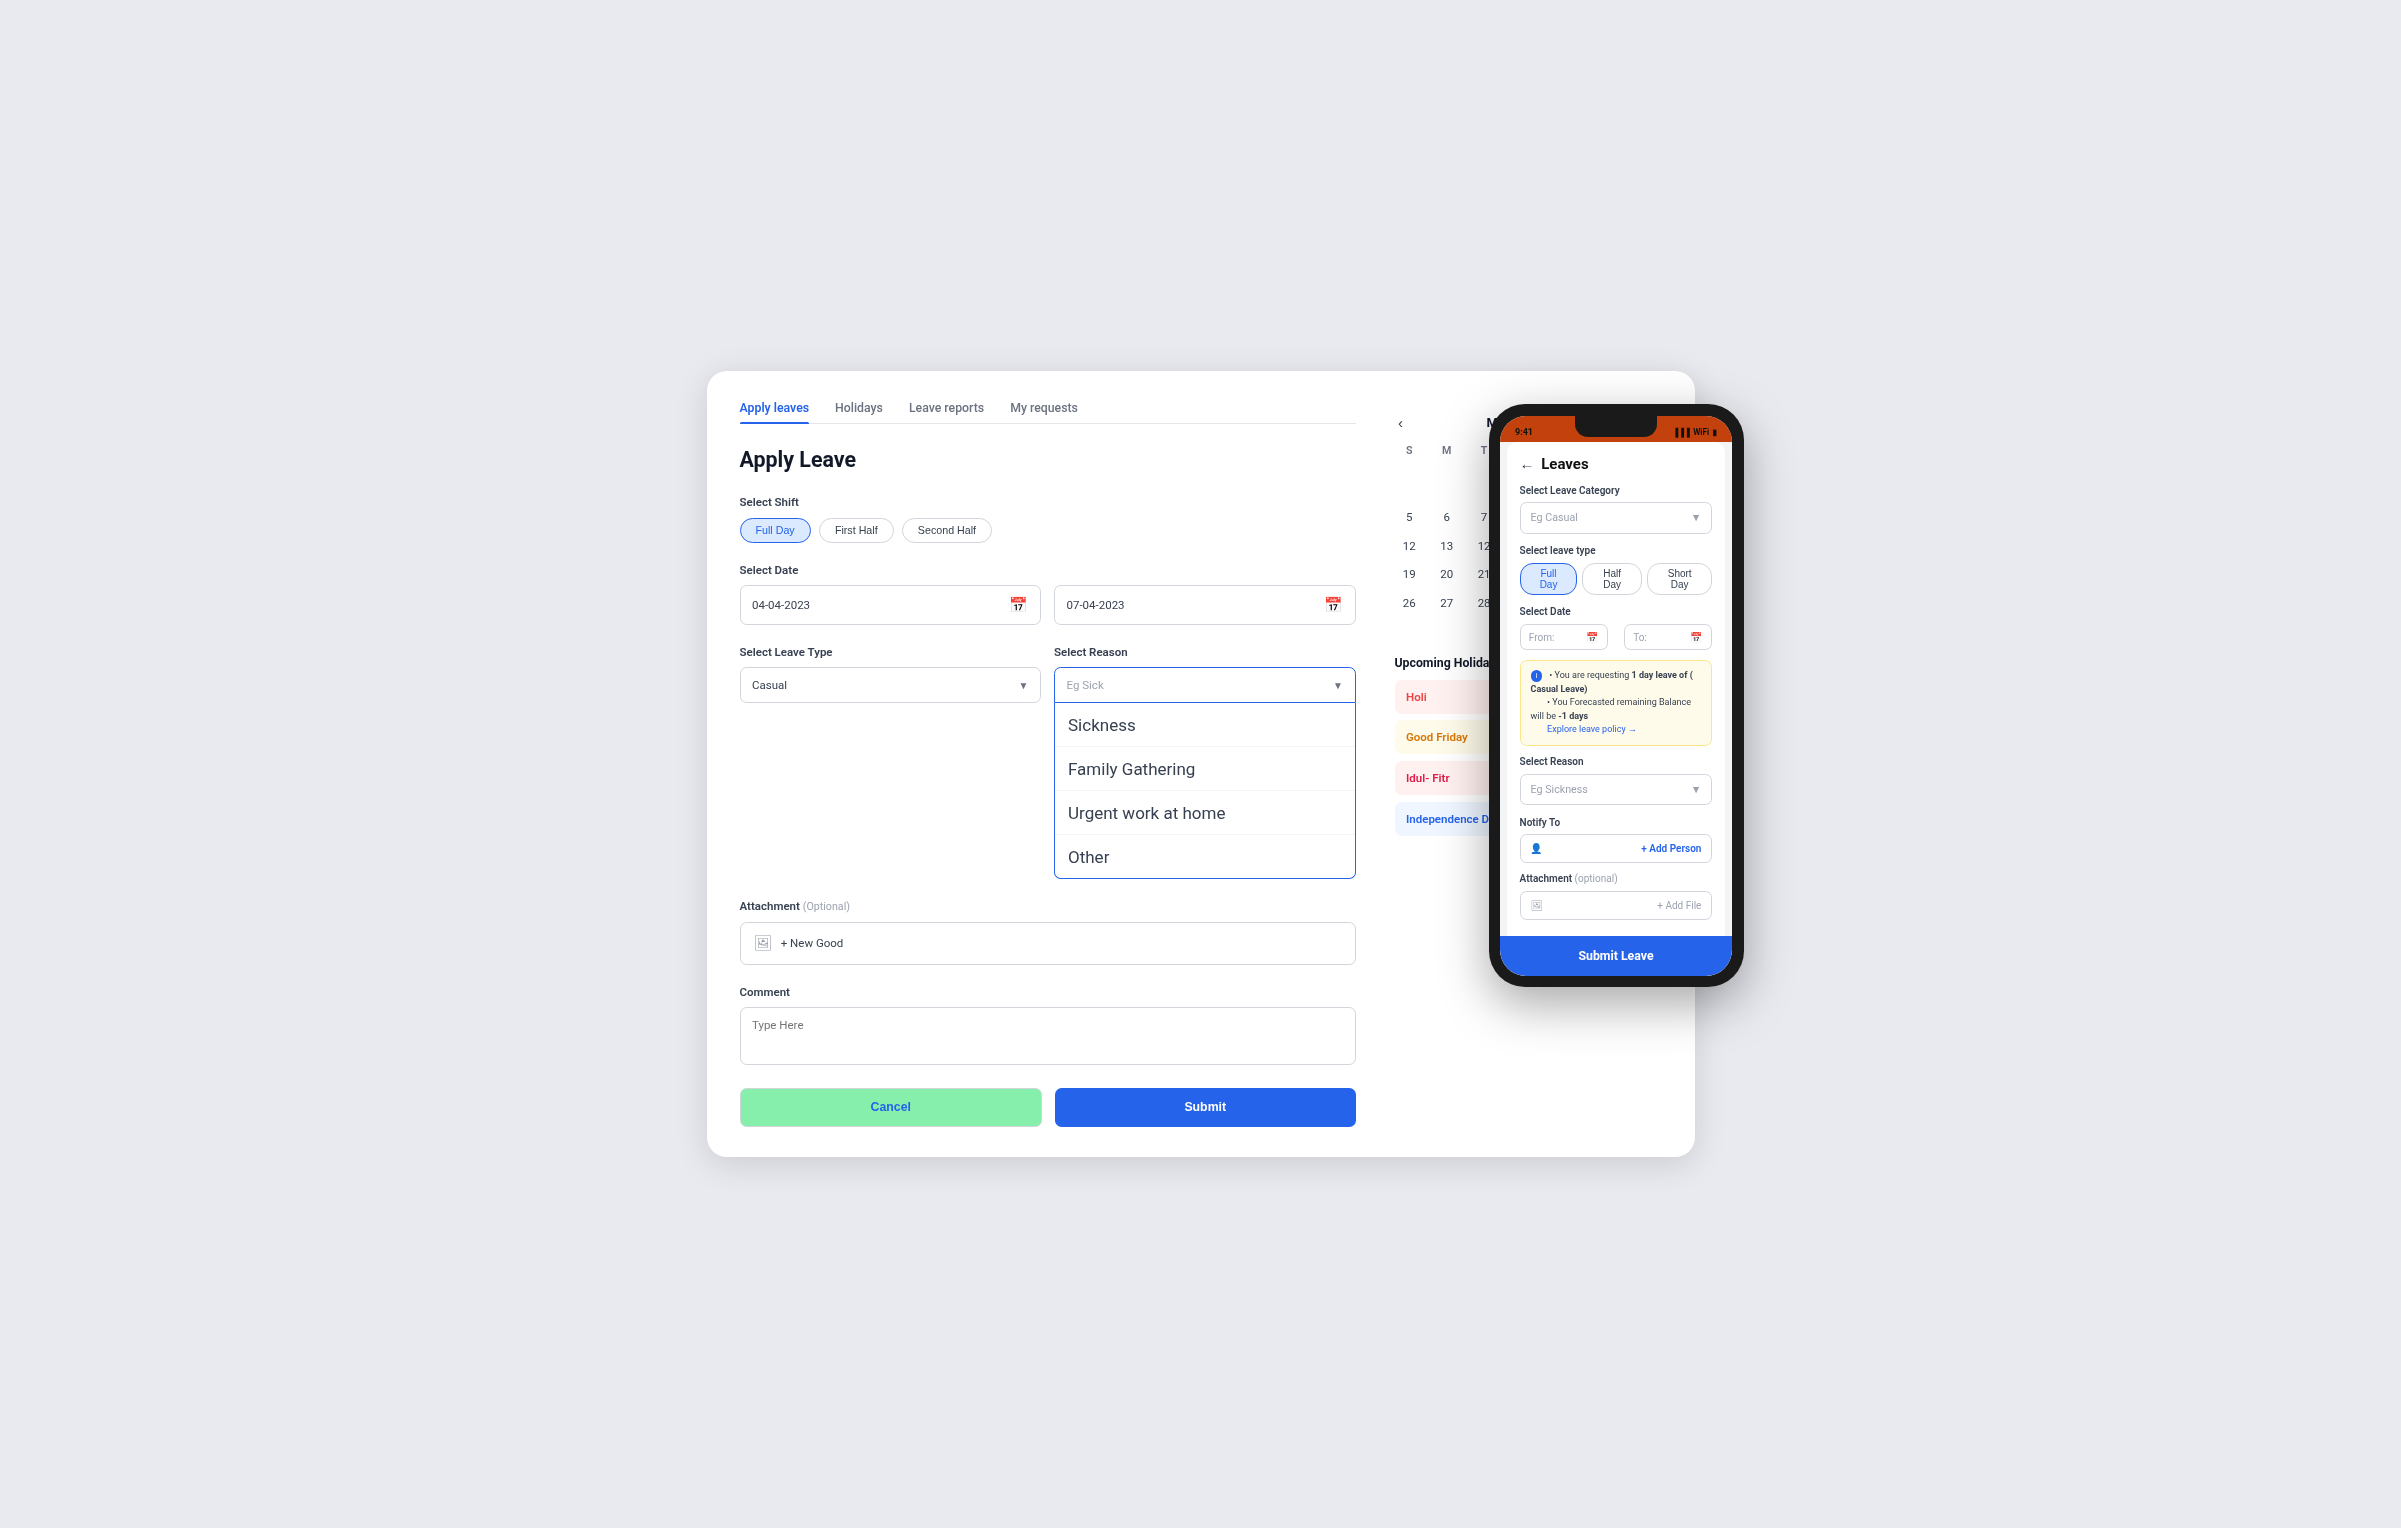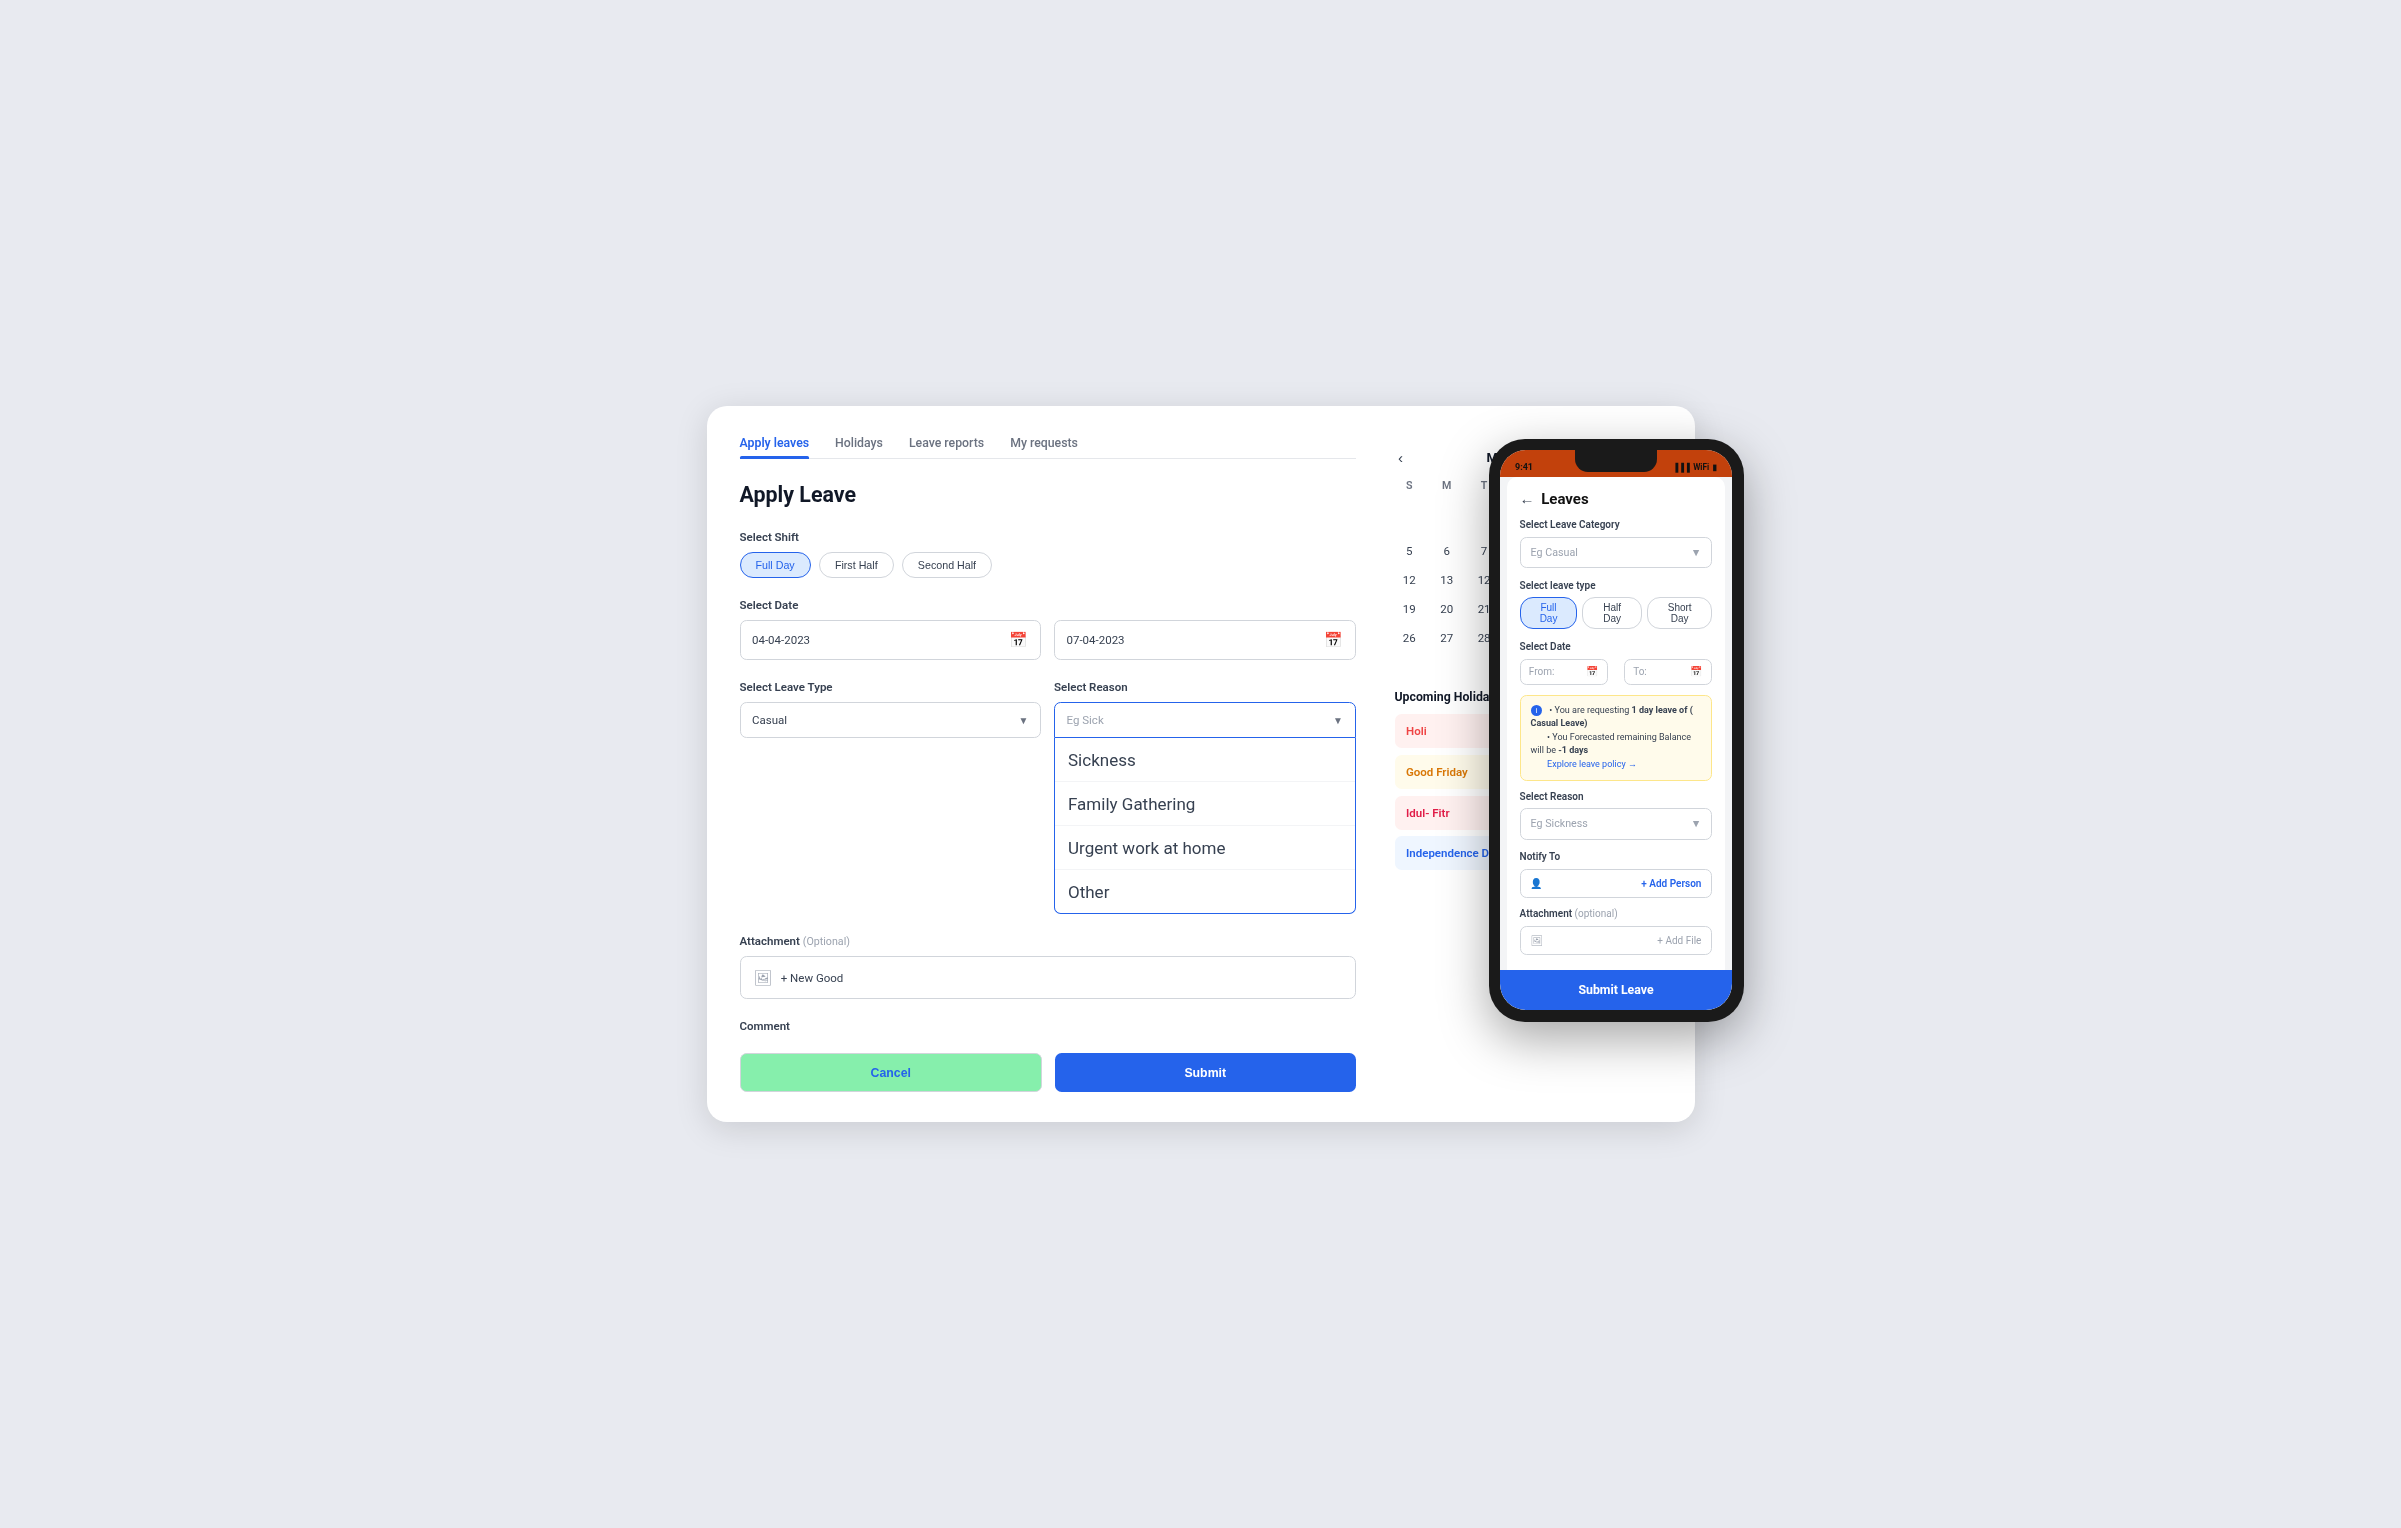--- a/index.html
+++ b/index.html
@@ -546,20 +546,21 @@
     <div class="section-label">
       <span>Attachment</span> <span class="optional-text">(Optional)</span>
     </div>
     <div class="attachment-box">
       <span class="file-icon">🖼</span>
       <span>+ New Good</span>
     </div>
 
     <div class="section-label comment-box">
       <div class="section-label">Comment</div>
+      <textarea placeholder="Type Here" style=""></textarea>
     </div>
 
     <div class="action-row">
       <button class="btn-cancel">Cancel</button>
       <button class="btn-submit">Submit</button>
     </div>
   </div>
 
   <div class="right-panel">
 

